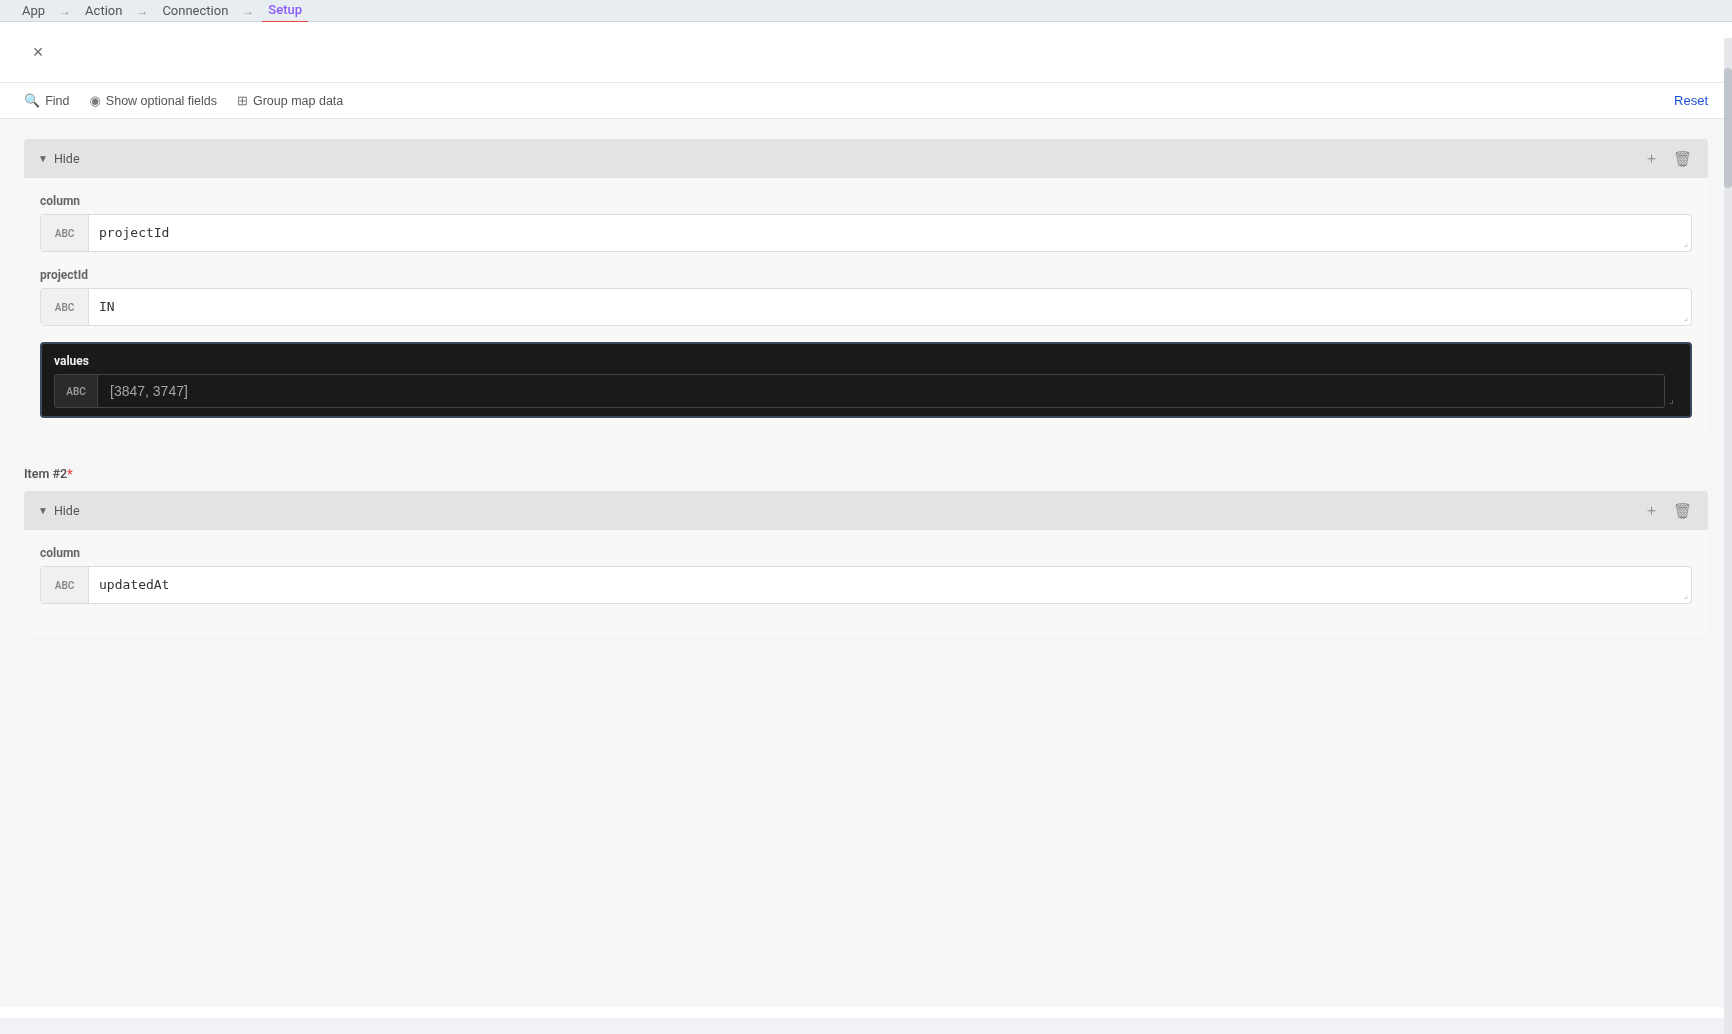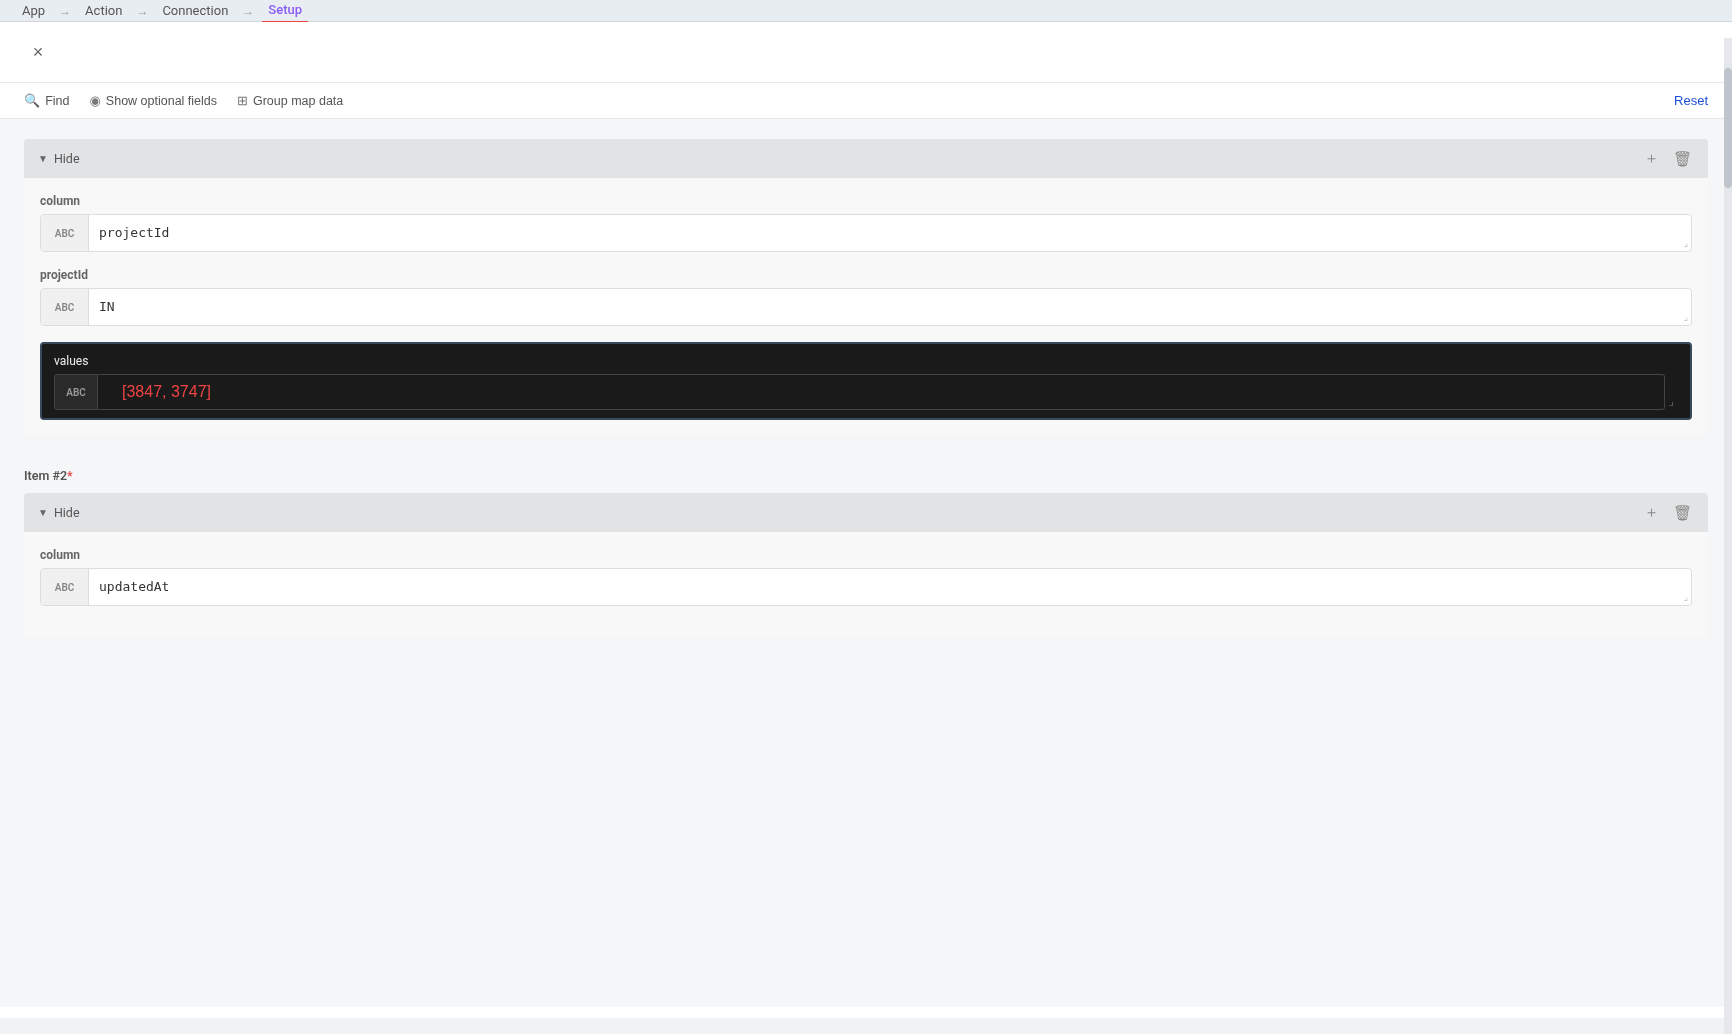--- a/index.html
+++ b/index.html
@@ -233,21 +233,21 @@
     .values-section {
       border: 2px solid #3a4a5c;
       border-radius: 4px;
       background: #1a1a1a;
       overflow: hidden;
     }
     .values-label {
       font-size: 12px;
       color: #eee;
       padding: 10px 12px 6px 12px;
-      font-weight: 400;
+      font-weight: 700;
     }
     .values-input-row {
       display: flex;
       align-items: stretch;
       background: #1a1a1a;
       padding: 0 12px 8px 12px;
     }
     .values-type-badge {
       display: flex;
       align-items: center;
@@ -256,23 +256,23 @@
       background: #2a2a2a;
       border: 1px solid #444;
       border-radius: 3px 0 0 3px;
       font-size: 10px;
       color: #999;
       font-weight: 600;
       min-width: 44px;
     }
     .values-input-value {
       flex: 1;
-      padding: 8px 24px;
-      font-size: 16px;
-      color: #ef4444;
+      padding: 8px 12px;
+      font-size: 14px;
+      color: #a3a3a3;
       background: #1a1a1a;
       border: 1px solid #444;
       border-left: none;
       border-radius: 0 3px 3px 0;
       outline: none;
     }
     .values-resize {
       color: #666;
       font-size: 11px;
       padding: 2px 4px;

